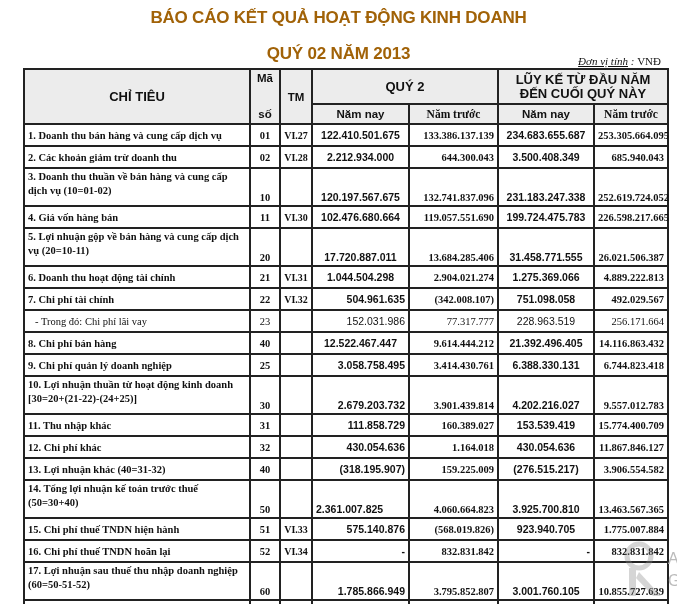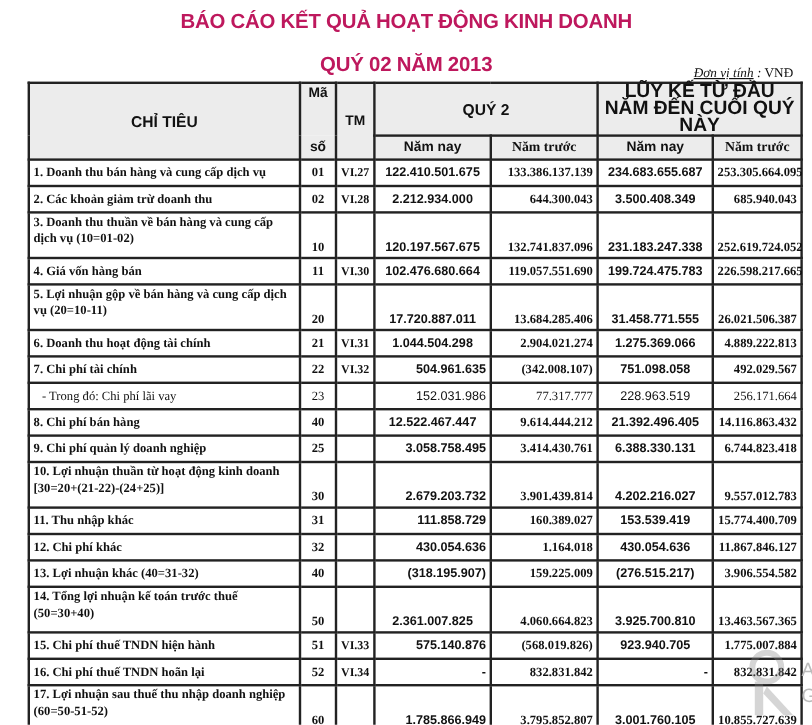--- a/index.html
+++ b/index.html
@@ -1,27 +1,27 @@
 <!DOCTYPE html>
 <html><head>
 <meta charset="utf-8">
 <style>
   html, body { margin: 0; padding: 0; background: #ffffff; }
   body { width: 677px; height: 604px; position: relative; overflow: hidden; font-family: "Liberation Serif", serif; color: #111; }
-  .title { position: absolute; left: 0; width: 677px; text-align: center; font-family: "Liberation Sans", sans-serif; font-weight: bold; font-size: 17px; letter-spacing: -0.2px; color: #be185d; }
+  .title { position: absolute; left: 0; width: 677px; text-align: center; font-family: "Liberation Sans", sans-serif; font-weight: bold; font-size: 17px; letter-spacing: -0.2px; color: #a16207; }
   .title.t1 { top: 8px; }
   .title.t2 { top: 44px; }
   .unit { position: absolute; right: 16px; top: 55px; font-size: 11px; font-style: italic; }
   .unit .u-label { text-decoration: underline; }
   .unit .u-val { font-style: normal; }
   table.report { position: absolute; left: 23px; top: 68px; border-collapse: collapse; width: 644px; table-layout: fixed; }
   table.report td, table.report th { border: 2px solid #222; padding: 0 3px; }
   table.report th { background: #ececec; font-family: "Liberation Sans", sans-serif; font-weight: bold; color: #111; }
   th.h-big { font-size: 13px; }
-  th.h-mid { font-size: 16px; line-height: 14px; }
+  th.h-mid { font-size: 13px; line-height: 14px; }
   th.h-sub { font-size: 11.5px; height: 18px; }
   th.h-sub.serif { font-family: "Liberation Serif", serif; }
   th.h-small { font-size: 11.5px; }
   td { font-size: 10.5px; height: 20px; vertical-align: middle; }
   td.name { font-weight: bold; text-align: left; white-space: nowrap; overflow: hidden; }
   td.name.sub { font-weight: normal; padding-left: 10px; }
   td.code { text-align: center; font-weight: bold; }
   td.code.normal { font-weight: normal; }
   td.tm { text-align: center; font-weight: bold; font-size: 10px; }
   td.num { text-align: right; font-size: 10.5px; white-space: nowrap; }
@@ -191,21 +191,21 @@
         <td class="tm"></td>
         <td class="num sans" style="text-align:right">(318.195.907)</td>
         <td class="num serif">159.225.009</td>
         <td class="num sans">(276.515.217)</td>
         <td class="num serif">3.906.554.582</td>
       </tr>
     <tr class="two">
         <td class="name">14. Tổng lợi nhuận kế toán trước thuế (50=30+40)</td>
         <td class="code">50</td>
         <td class="tm"></td>
-        <td class="num sans" style="text-align:center">2.361.007.825</td>
+        <td class="num sans" style="text-align:left">2.361.007.825</td>
         <td class="num serif">4.060.664.823</td>
         <td class="num sans">3.925.700.810</td>
         <td class="num serif">13.463.567.365</td>
       </tr>
     <tr>
         <td class="name">15. Chi phí thuế TNDN hiện hành</td>
         <td class="code">51</td>
         <td class="tm">VI.33</td>
         <td class="num sans" style="text-align:right">575.140.876</td>
         <td class="num serif">(568.019.826)</td>

